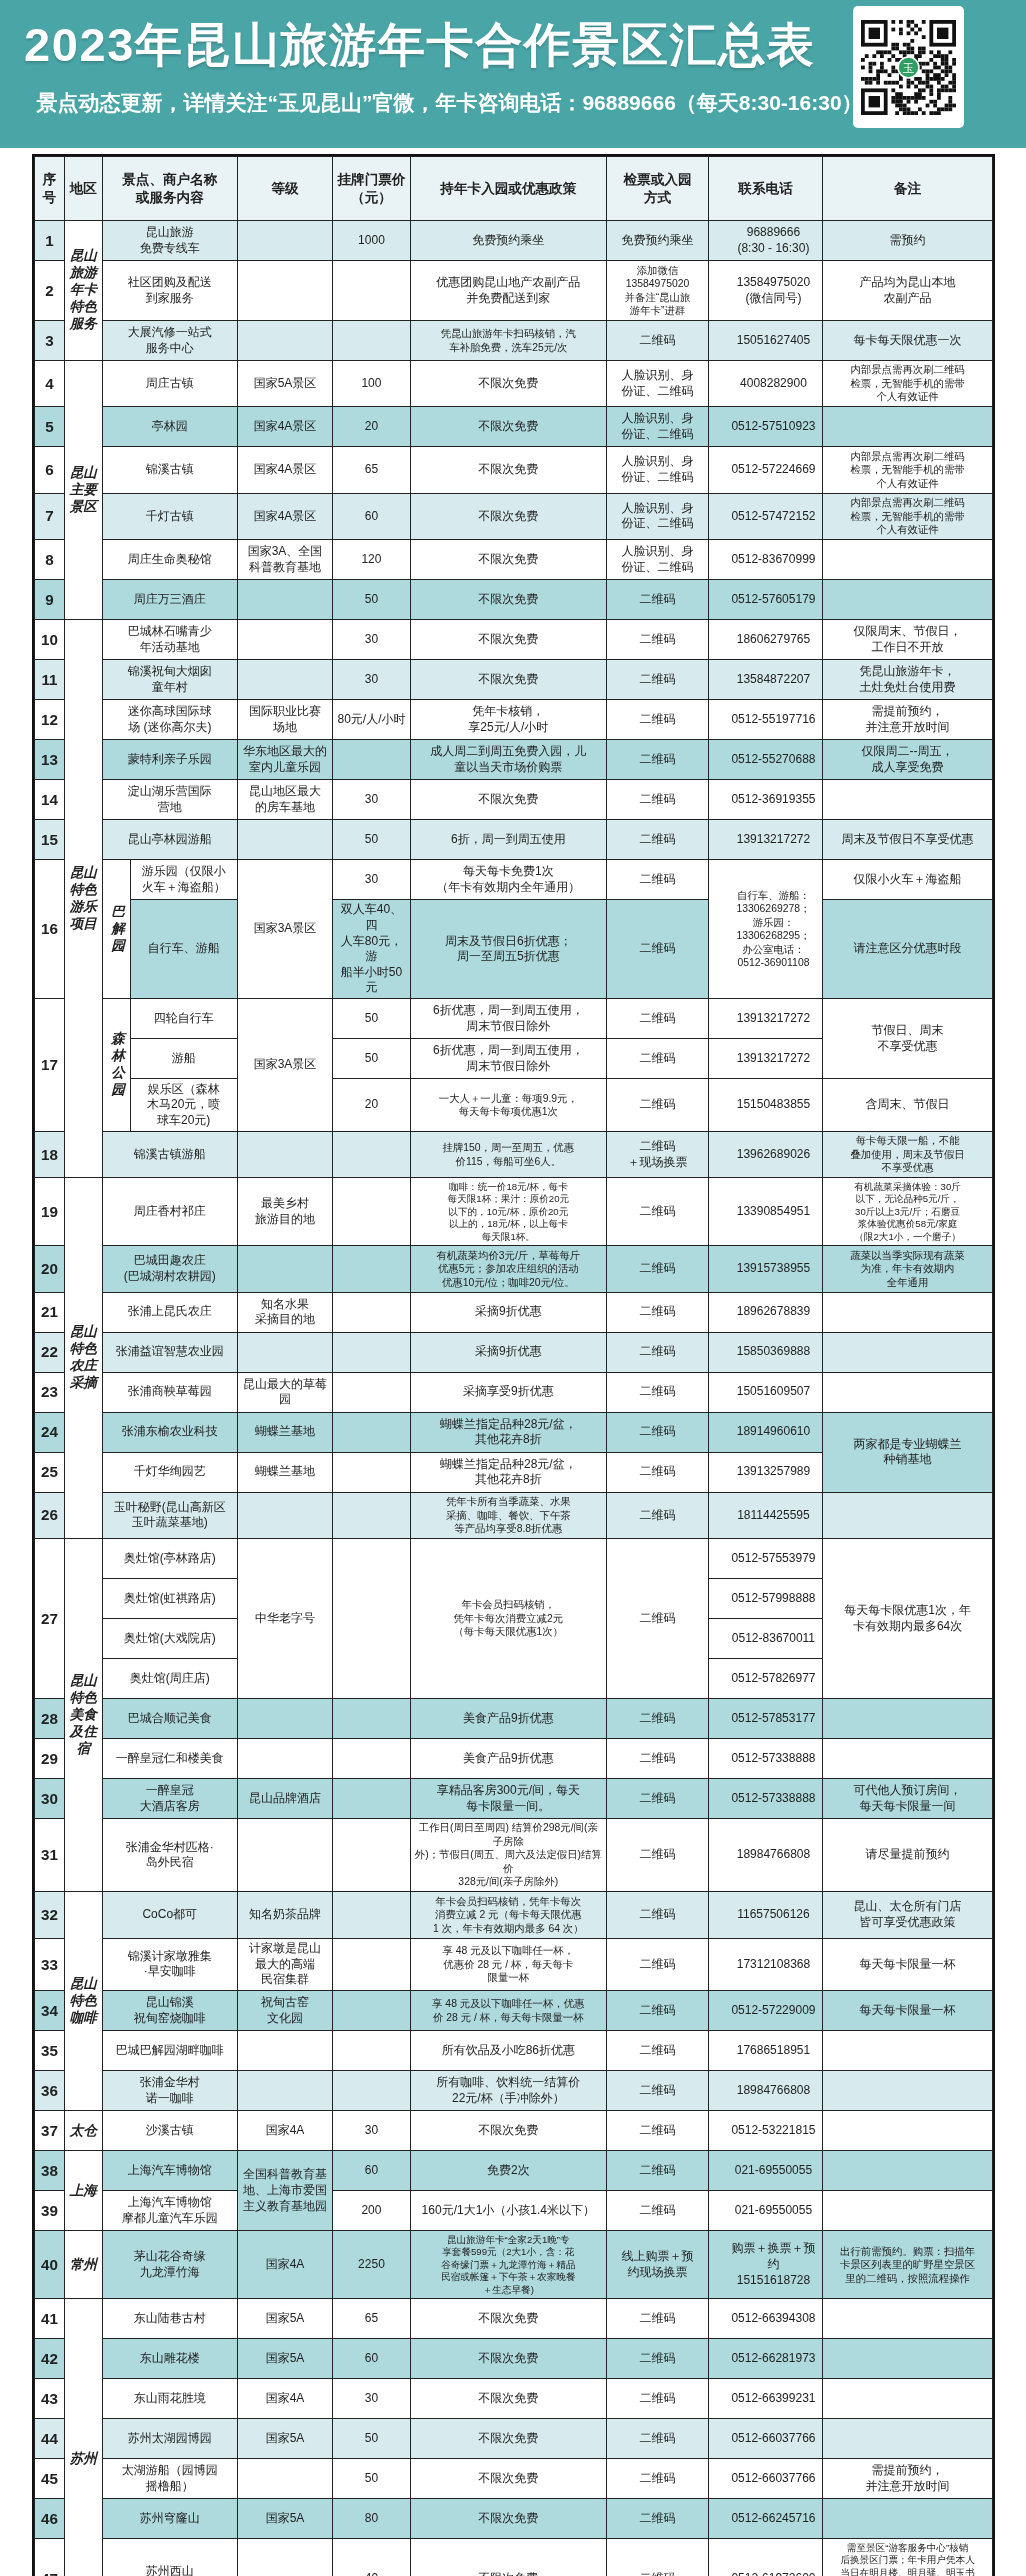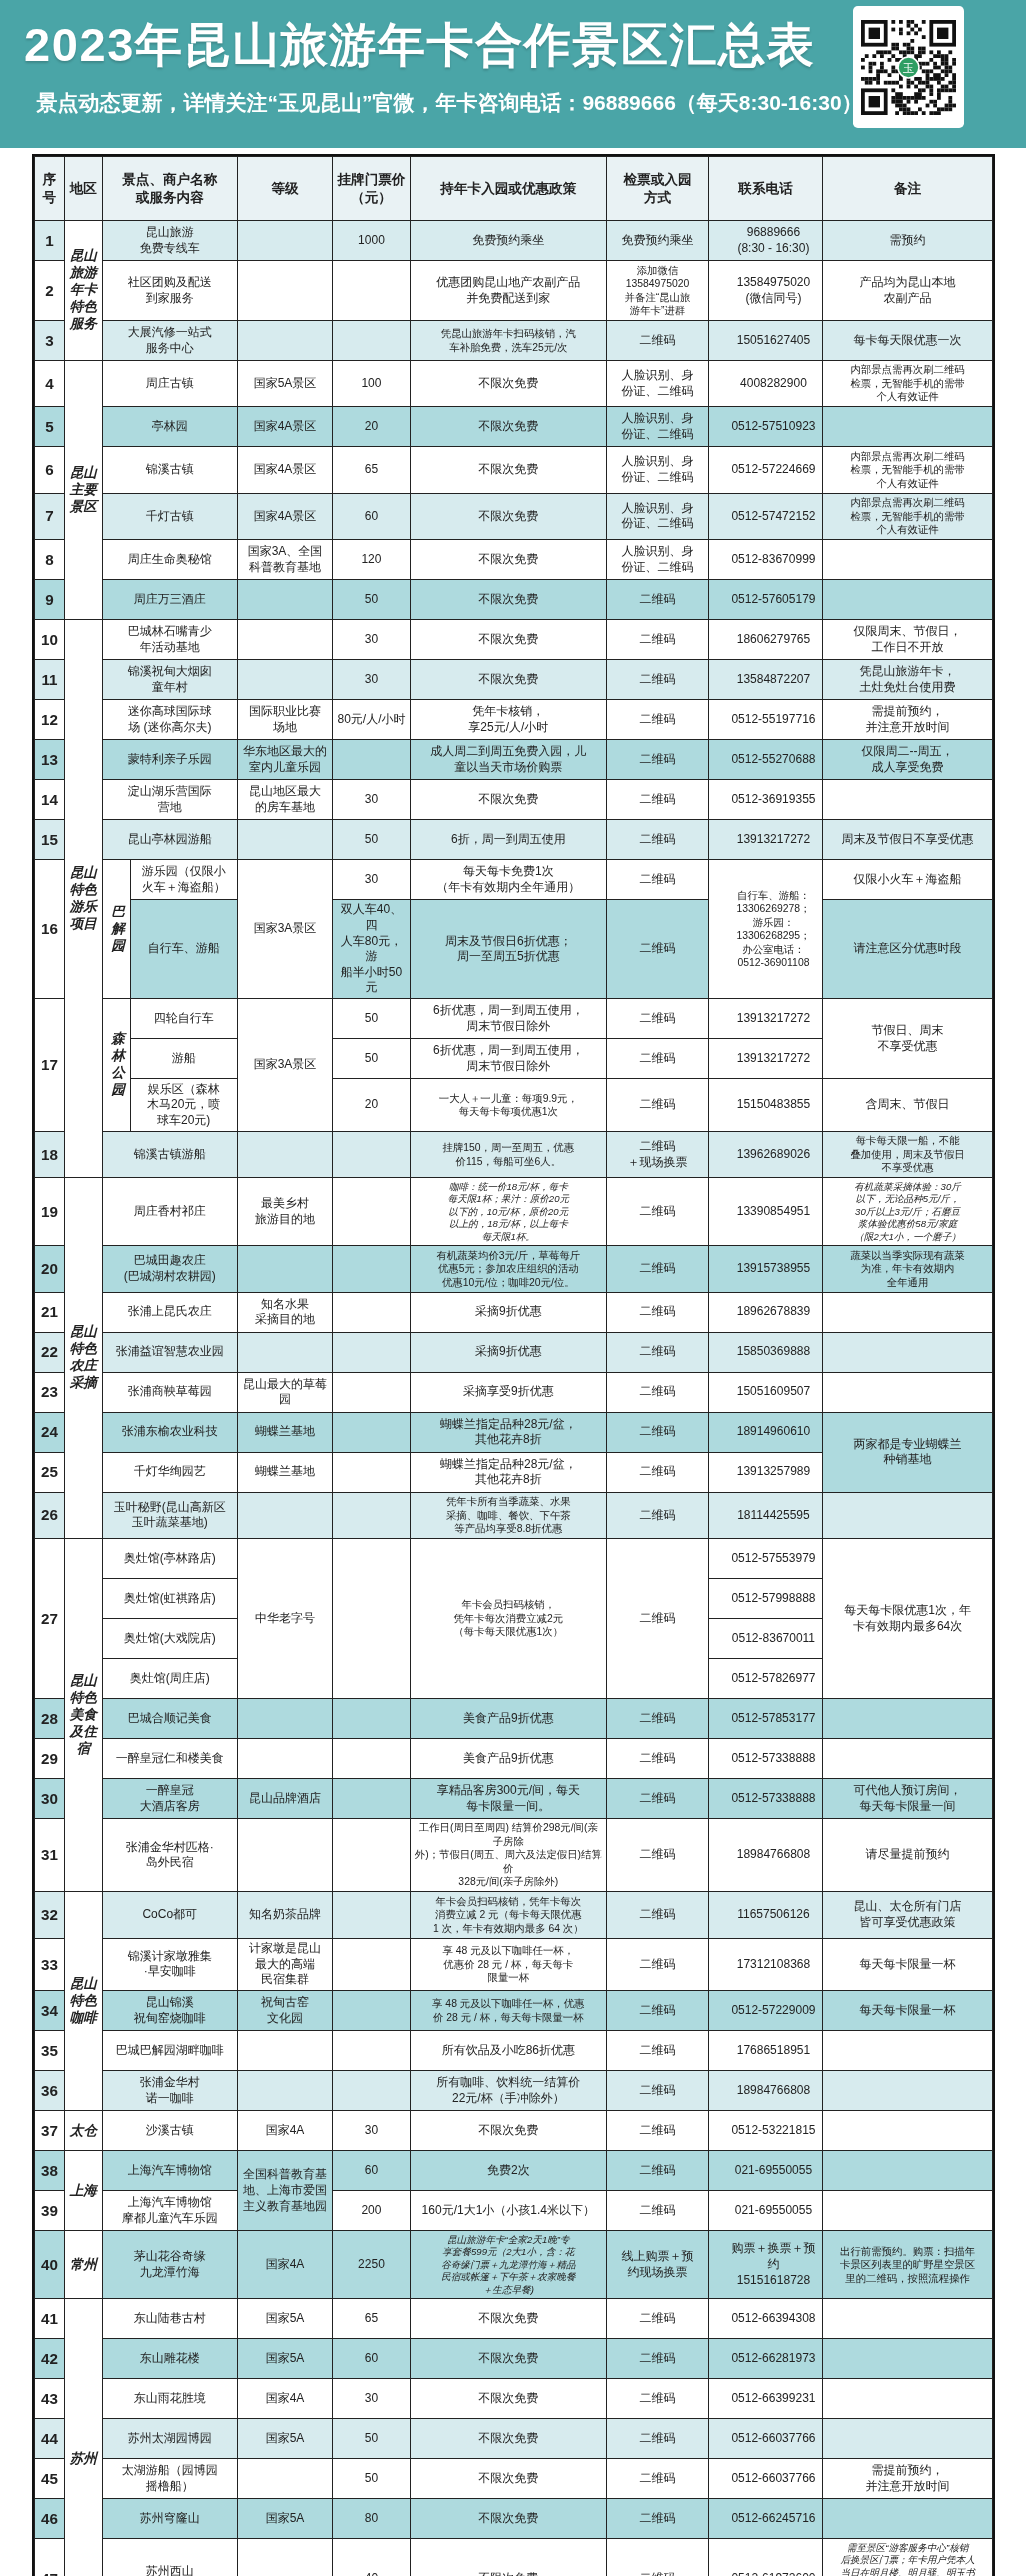--- a/index.html
+++ b/index.html
@@ -22,21 +22,21 @@
   tr.w td{background:#fff;}
   tr.l td{background:#d7ebee;}
   tr.m td{background:#aedade;}
   td.no{font-weight:bold;font-size:15.2px;background:inherit;}
   td.region,td.sub{background:#fff !important;font-weight:bold;font-size:13.6px;padding:1.6px 0.8px;font-style:italic;}
   .vtext{width:2.5em;margin:0 auto;line-height:1.25;}
   .vtext.one{width:1.25em;text-align:right;}
   td.price{font-size:12px;margin-top:24px;}
   td.phone{font-size:12px;padding-left:19px;}
   td.d1{font-size:10.4px;line-height:1.3;}
-  td.d2{font-size:9.6px;line-height:1.3;font-style:italic;}
+  td.d2{font-size:9.6px;line-height:1.3;}
   tbody tr{height:40px;}
   .qr-svg{display:block;}
 </style>
 </head>
 <body>
 
 <div class="page">
 
   <div class="banner">
     <div class="title">2023年昆山旅游年卡合作景区汇总表</div>

